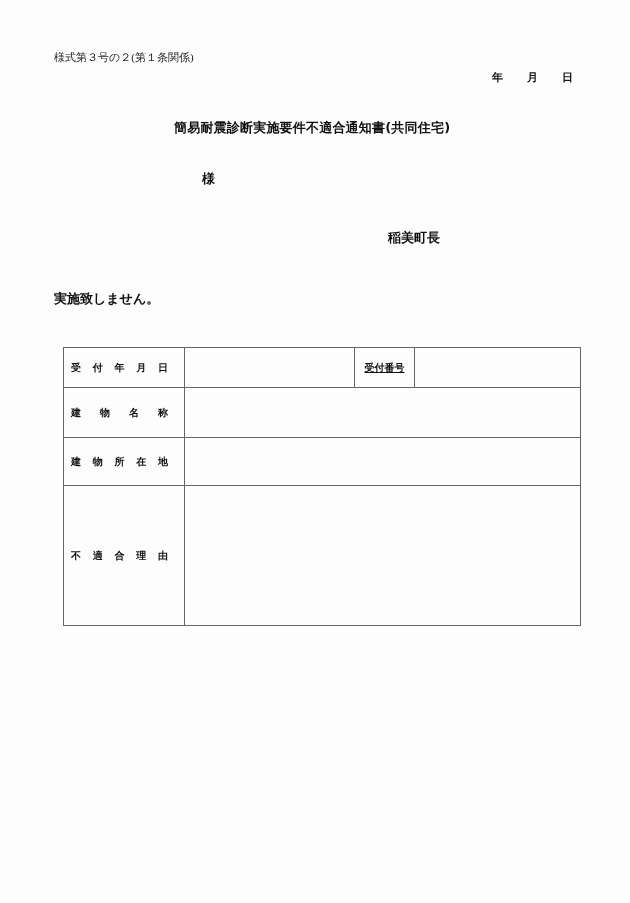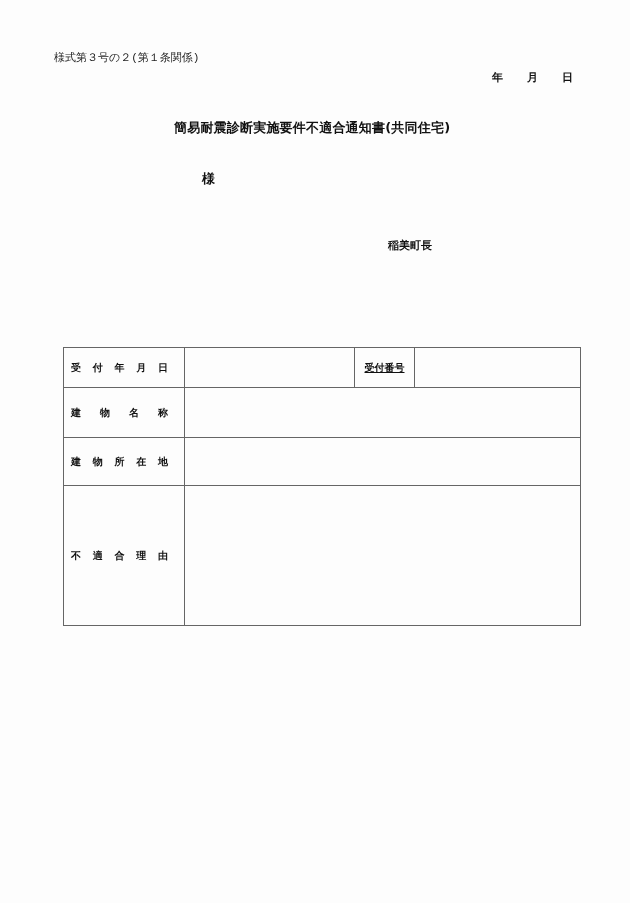--- a/index.html
+++ b/index.html
@@ -1,28 +1,28 @@
 <!DOCTYPE html>
 <html><head>
   <meta charset="utf-8">
   <style>
     html, body { margin: 0; padding: 0; }
     body {
       width: 630px; height: 903px; background: #fdfdfd; position: relative; overflow: hidden;
       font-family: "DejaVu Sans", sans-serif; color: #111;
     }
     .abs { position: absolute; }
-    .form-no { left: 54px; top: 50px; font-family: Liberation Mono, monospace; font-size: 11px; color: #222; }
+    .form-no { left: 54px; top: 50px; font-family: Liberation Serif, serif; font-size: 11px; color: #222; }
     .date { top: 70px; left: 492px; font-size: 11px; font-weight: bold; display: flex; }
     .date span { display: inline-block; }
     .date .y { margin-right: 24px; }
     .date .m { margin-right: 24px; }
     .title { left: 174px; top: 108px; font-size: 13px; font-weight: bold; letter-spacing: 0.2px; margin-top: 11px; }
     .sama { left: 202px; top: 170px; font-size: 13px; font-weight: bold; }
-    .mayor { left: 388px; top: 238px; font-size: 11px; font-weight: bold; }
+    .mayor { left: 388px; top: 229px; font-size: 13px; font-weight: bold; }
     .body-text { left: 54px; top: 288px; width: 530px; font-size: 13px; font-weight: bold; line-height: 22px; }
     .body-text .l1 { padding-left: 13px; display: block; white-space: nowrap; }
     .body-text .l2 { display: block; }
     table.form {
       position: absolute; left: 63px; top: 347px; width: 517px;
       border-collapse: collapse; table-layout: fixed;
     }
     table.form td { border: 1px solid #666; padding: 0; font-size: 10px; font-weight: bold; }
     .lbl { padding-left: 7px !important; }
     .spaced { display: flex; justify-content: space-between; width: 97px; }
@@ -39,20 +39,21 @@
   <span>日</span>
 </div>
 
 <div class="abs title">簡易耐震診断実施要件不適合通知書(共同住宅)</div>
 
 <div class="abs sama">様</div>
 
 <div class="abs mayor">稲美町長</div>
 
 <div class="abs body-text">
+  <span class="l2">実施致しません。</span>
 </div>
 
 <table class="form">
   <colgroup>
     <col style="width:121px">
       <col style="width:170px">
       <col style="width:60px">
       <col style="width:166px">
   </colgroup>
   <tbody>

